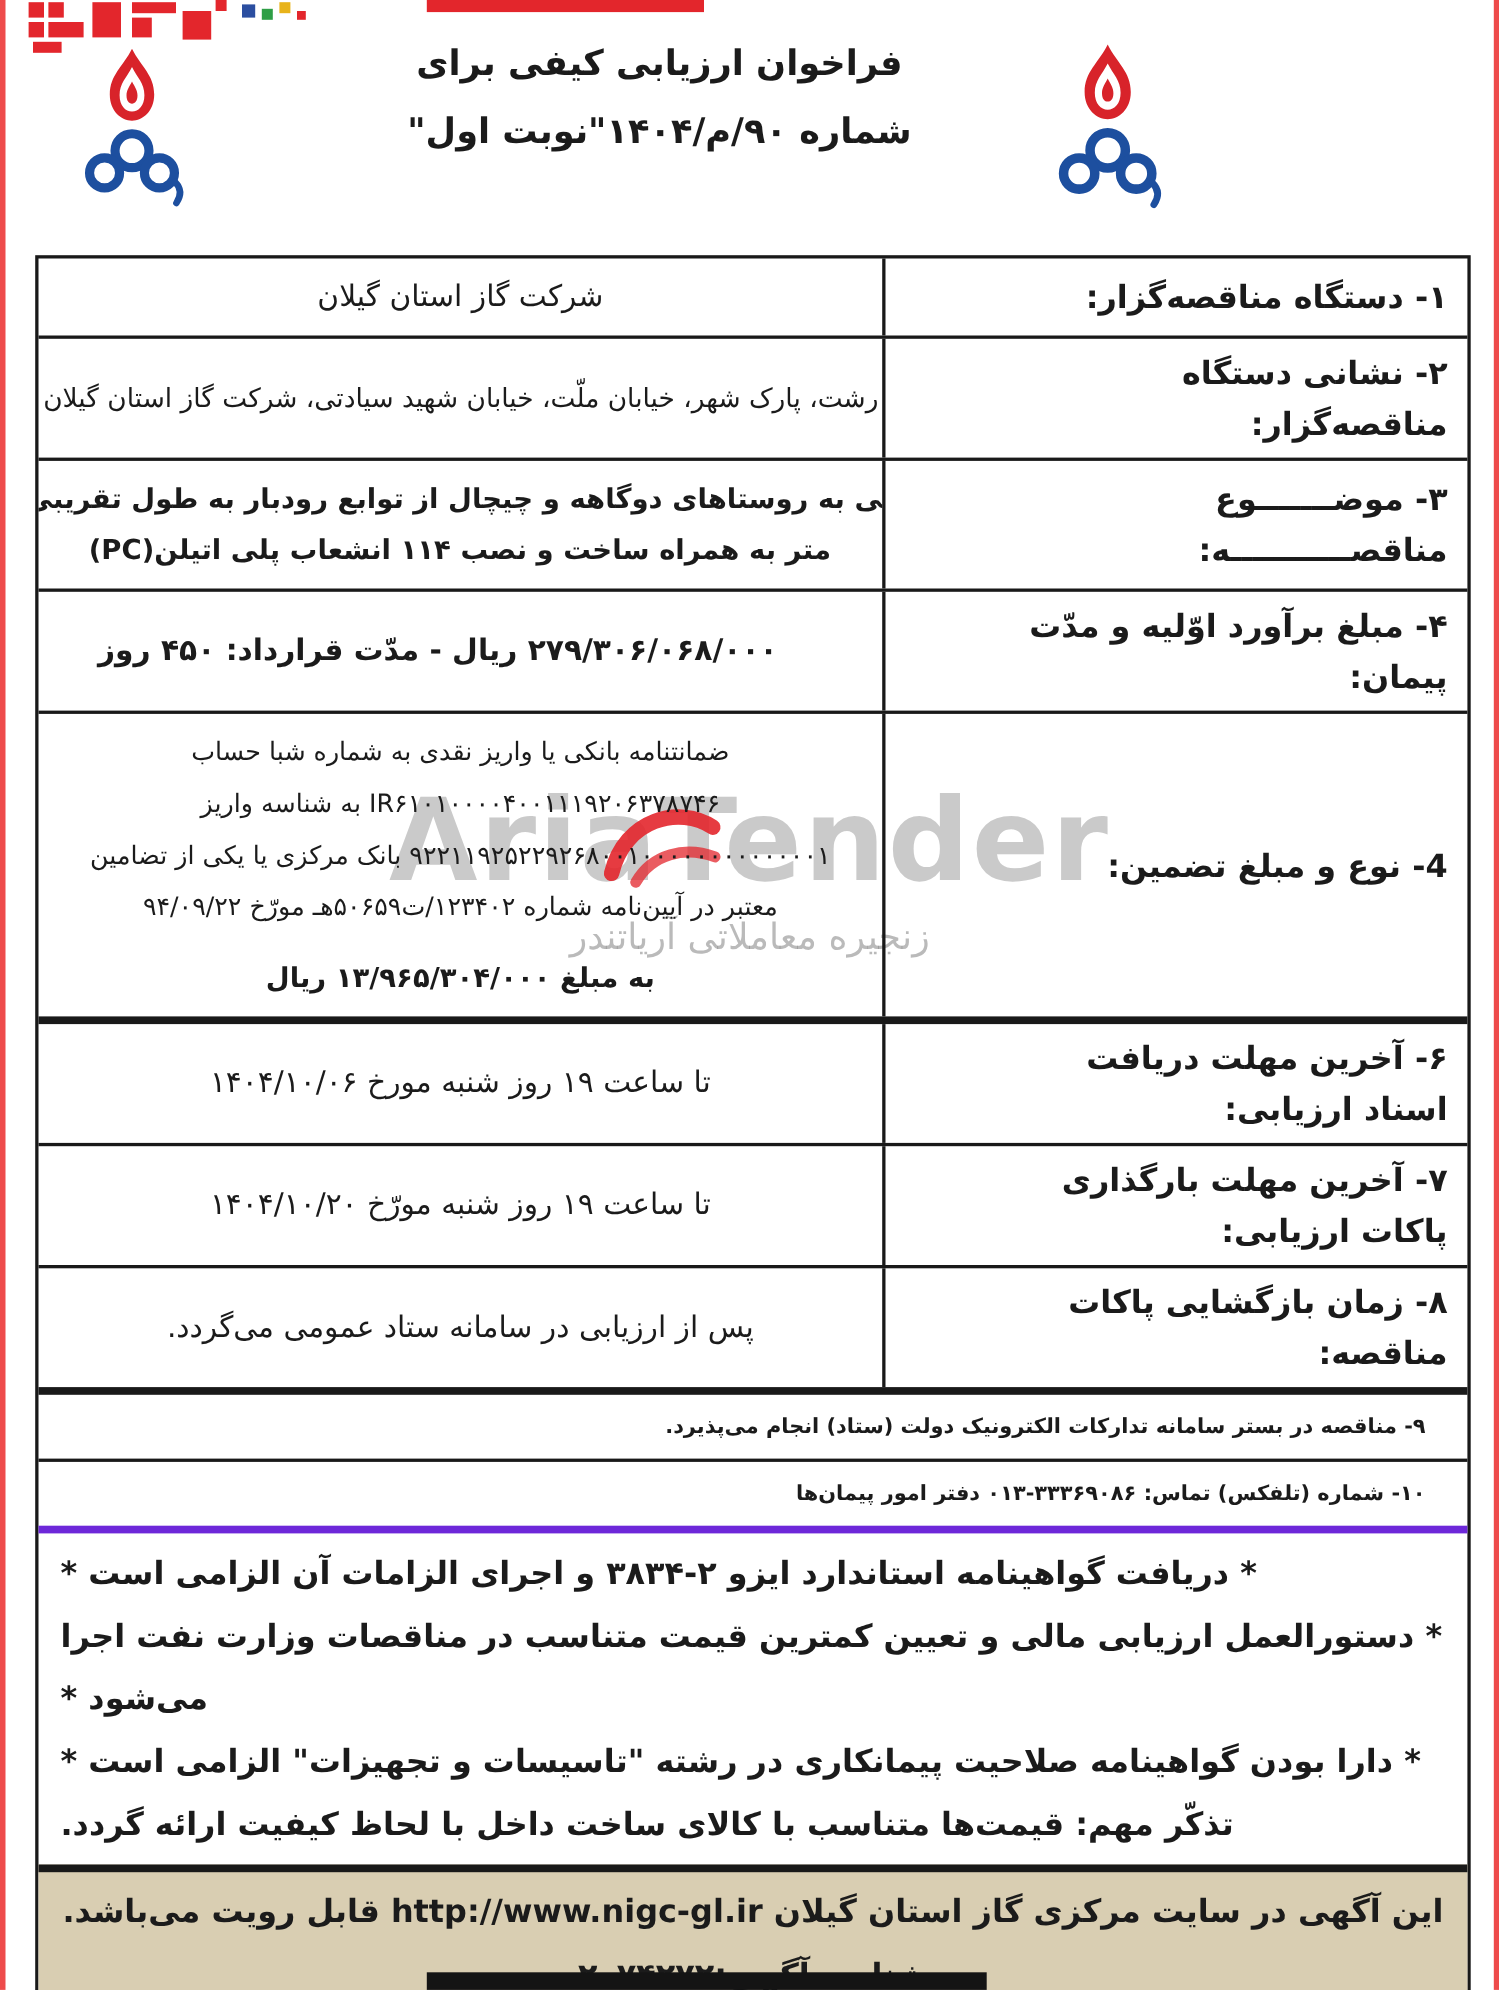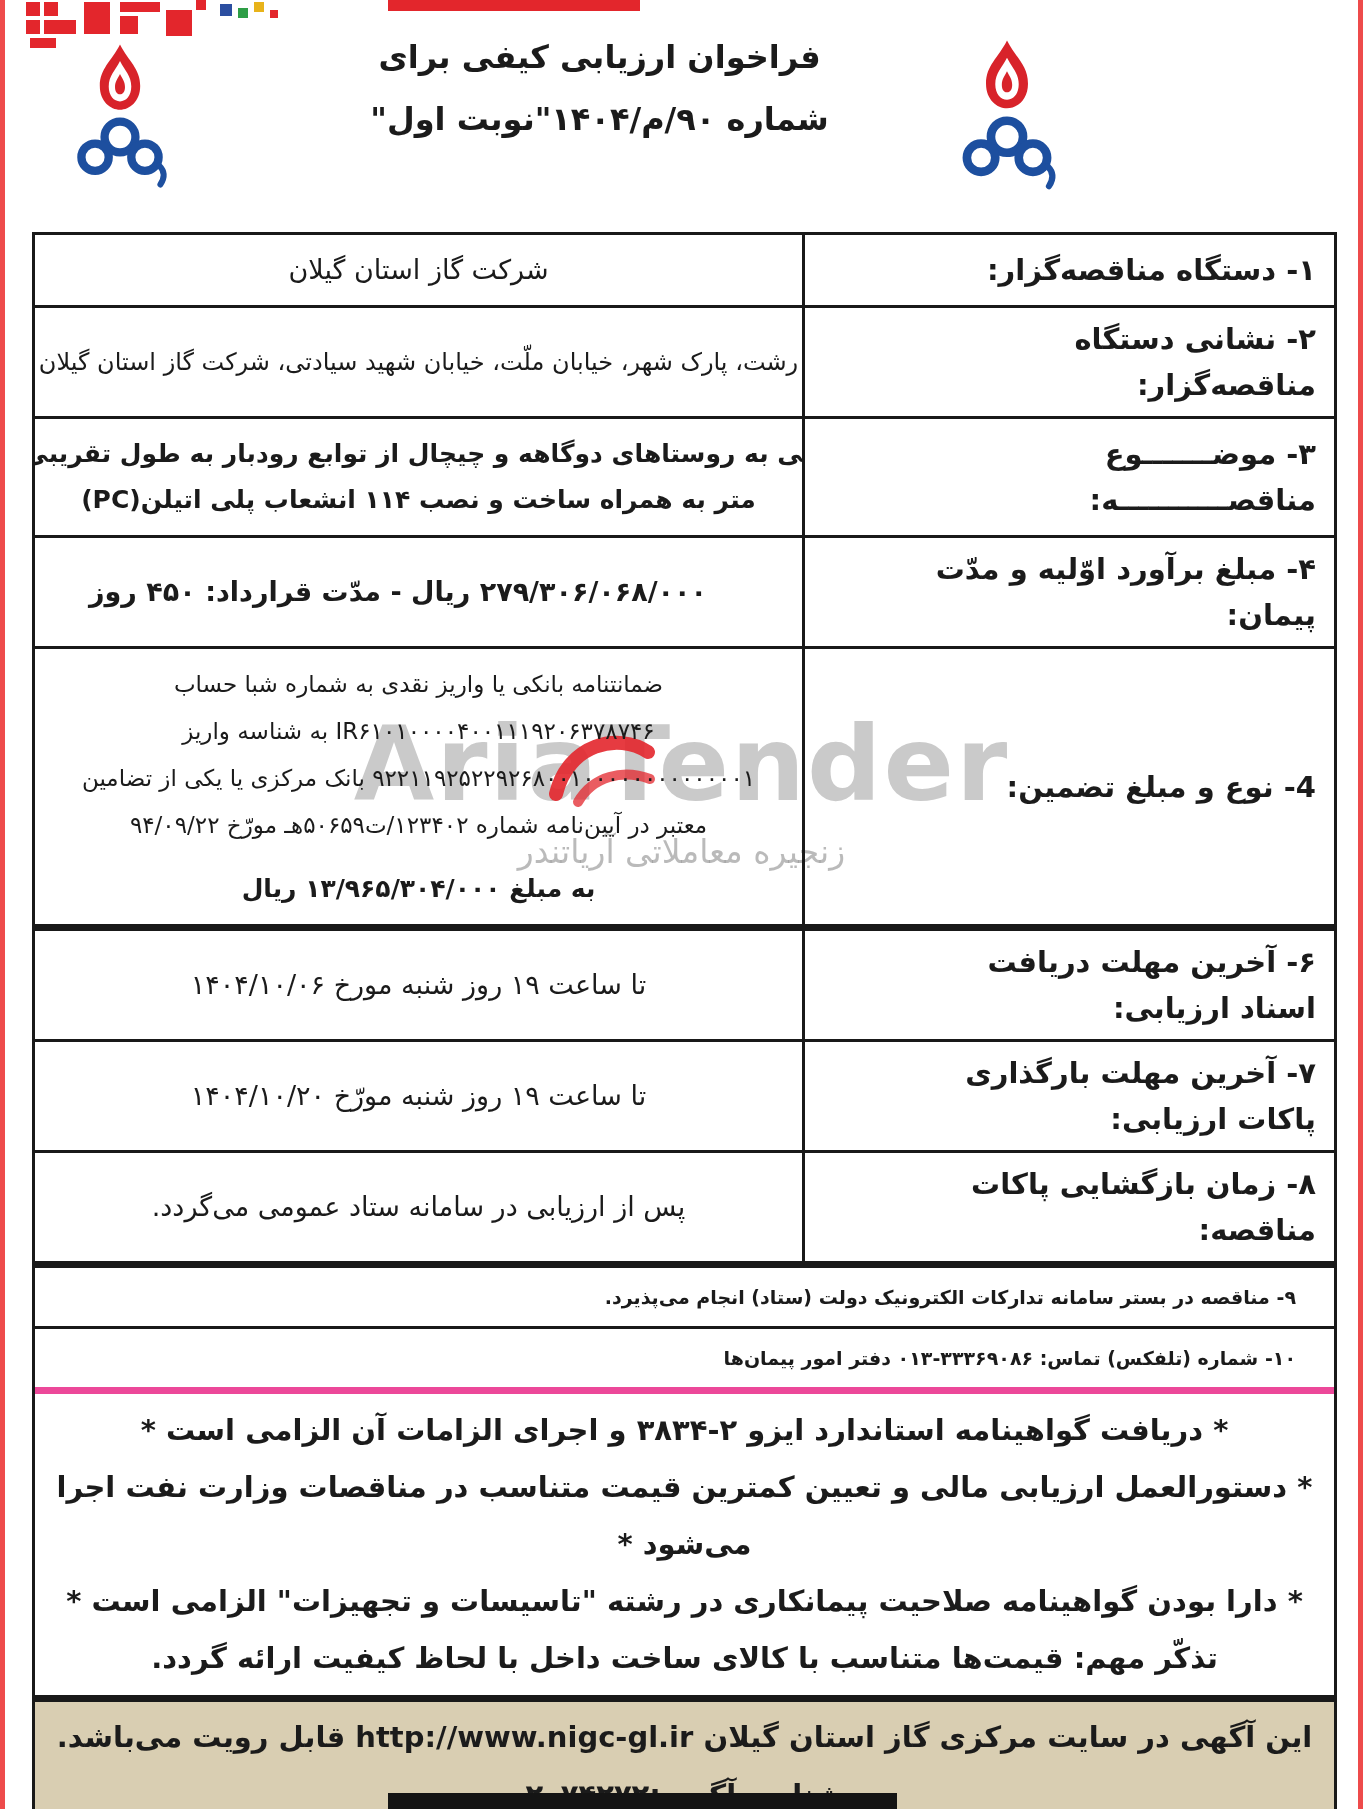--- a/index.html
+++ b/index.html
@@ -44,21 +44,21 @@
   .value .line{white-space:nowrap;}
   .bold .value{font-weight:700;}
   .r1{min-height:52px;} .r2{min-height:92px;} .r3{min-height:106px;} .r4{min-height:84px;gap:41px;}
   .r5{min-height:242px;} .r6{min-height:88px;} .r7{min-height:92px;} .r8{min-height:92px;}
   .r2 .value{font-size:24px;}
   .r3 .value{font-size:25px;}
   .r5 .value{font-size:23px;line-height:47px;gap:16px;}
   .vbold{font-weight:700;font-size:25px;}
   .full-row{border-top:3px solid #191919;display:flex;align-items:center;
             font-weight:700;font-size:19px;padding:4px 38px;min-height:50px;text-align:right;}
-  .notes{border-top:7px solid #ec4899;padding:8px 20px;text-align:center;
+  .notes{border-top:7px solid #6d28d9;padding:8px 20px;text-align:left;
          font-weight:700;font-size:29px;line-height:57px;}
   .footer{border-top:7px solid #191919;background:#d9ceb2;text-align:center;
           font-weight:700;font-size:29px;line-height:58px;padding:6px 20px;}
 </style>
 </head>
 <body>
 
 <div class="page">
 
   <div class="edge edge-left"></div>

